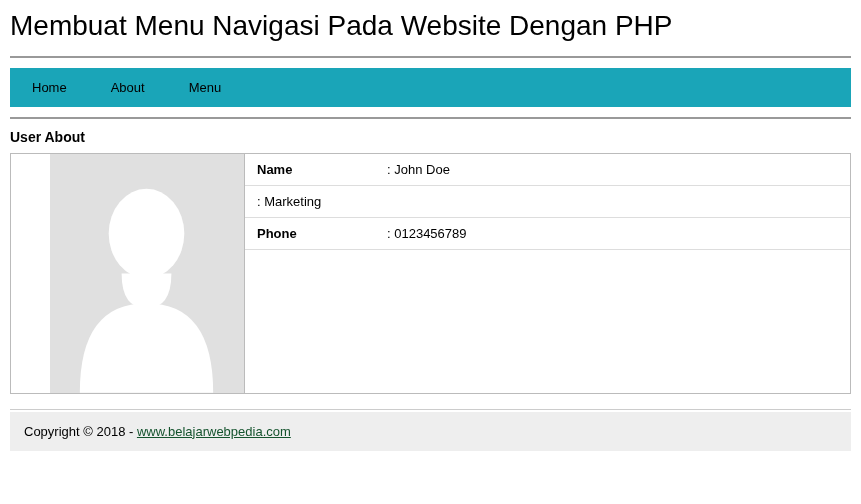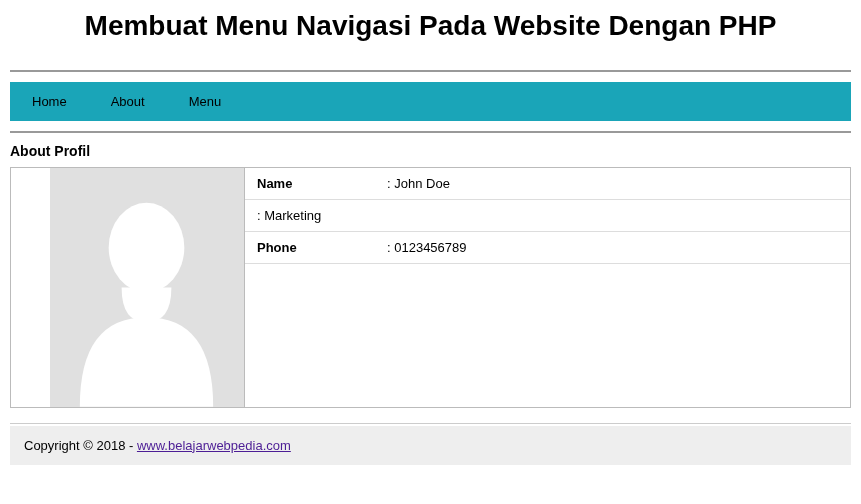--- a/index.html
+++ b/index.html
@@ -4,24 +4,23 @@
   <style>
     * { margin: 0; padding: 0; box-sizing: border-box; }
     body {
       font-family: Verdana, Geneva, sans-serif;
       background: #fff;
       padding: 10px;
       width: 861px;
     }
     .page-title {
       font-size: 28px;
-      font-weight: bold;
+      font-weight: normal;
       color: #000;
-      margin-bottom: 28px;
-      text-align: center;
+      margin-bottom: 14px;
     }
     .divider {
       border: none;
       border-top: 2px solid #999;
       margin-bottom: 10px;
     }
     .nav {
       background: #1aa5b8;
       padding: 12px 0;
       display: flex;
@@ -83,39 +82,39 @@
       border-top: 1px solid #ccc;
       margin-top: 15px;
     }
     .footer {
       background: #eee;
       padding: 12px 14px;
       font-size: 13px;
       margin-top: 2px;
     }
     .footer a {
-      color: #4c1d95;
+      color: #14532d;
       text-decoration: underline;
     }
   </style>
 </head>
 <body>
 
 <h1 class="page-title">Membuat Menu Navigasi Pada Website Dengan PHP</h1>
 <hr class="divider">
 
 <nav class="nav">
   <a>Home</a>
   <a>About</a>
   <a>Menu</a>
 </nav>
 
 <hr class="divider2">
 
-<div class="section-title">About Profil</div>
+<div class="section-title">User About</div>
 
 <div class="profile-container">
   <div class="avatar-box">
     <svg viewBox="0 0 195 240">
       <rect width="195" height="240" fill="#e0e0e0"></rect>
       <ellipse cx="97" cy="80" rx="38" ry="45" fill="#ffffff"></ellipse>
       <path d="M 30 240 Q 30 150 97 150 Q 164 150 164 240 Z" fill="#ffffff"></path>
       <path d="M 72 120 Q 72 155 97 155 Q 122 155 122 120 Z" fill="#ffffff"></path>
     </svg>
   </div>

